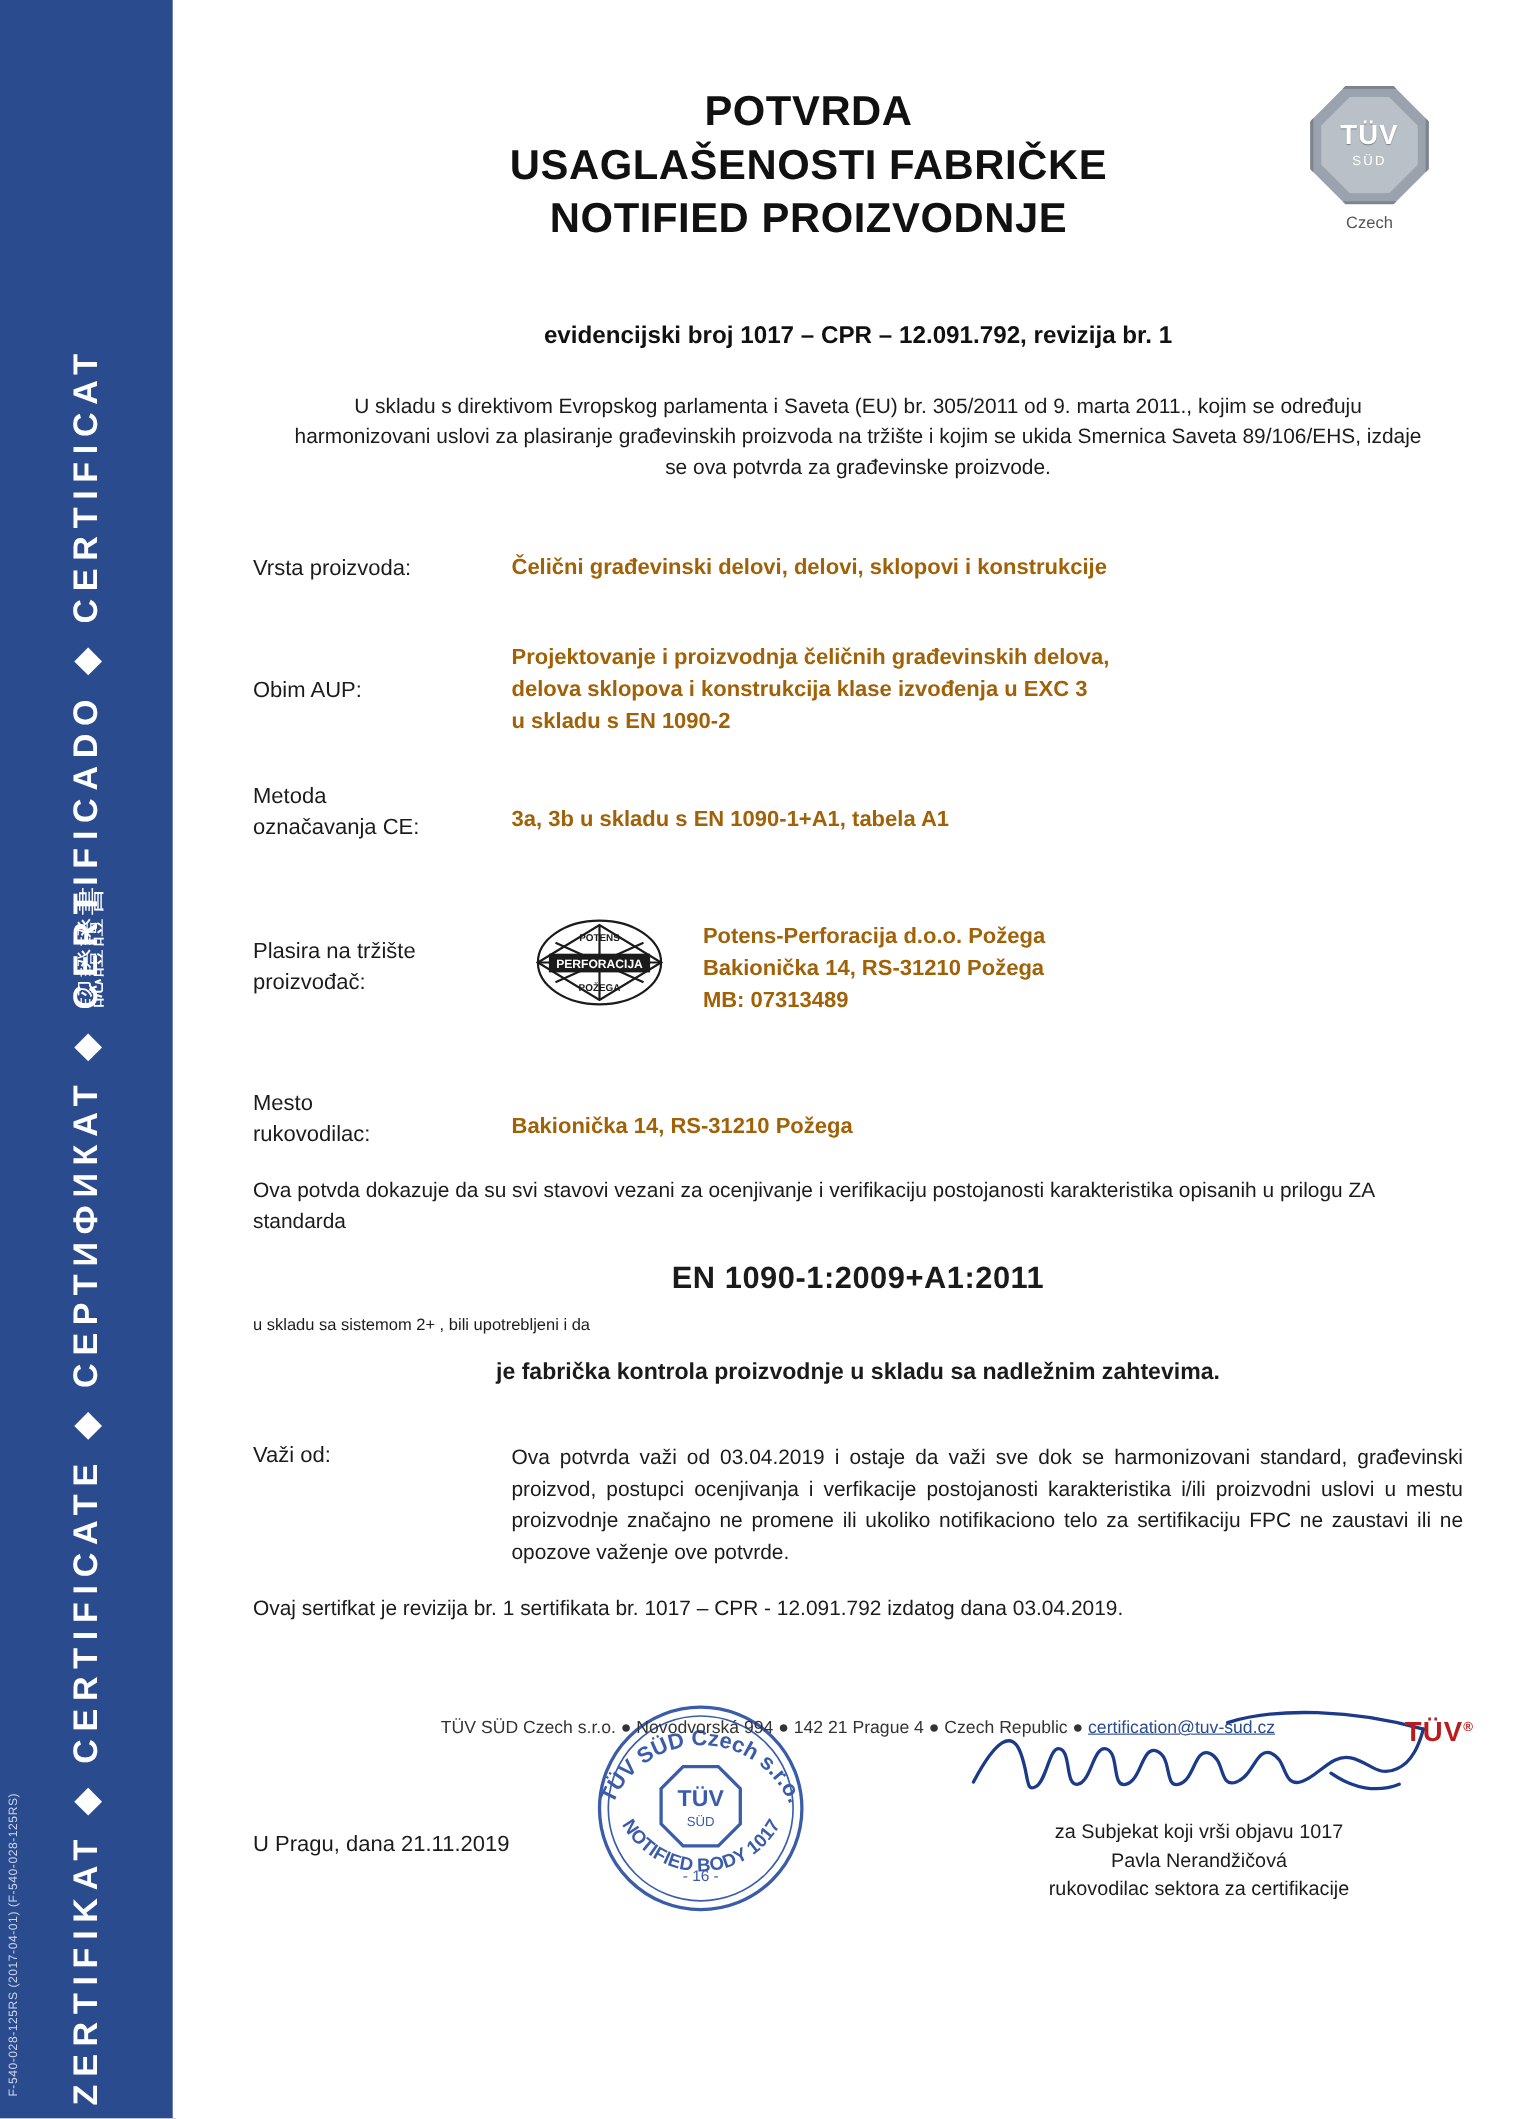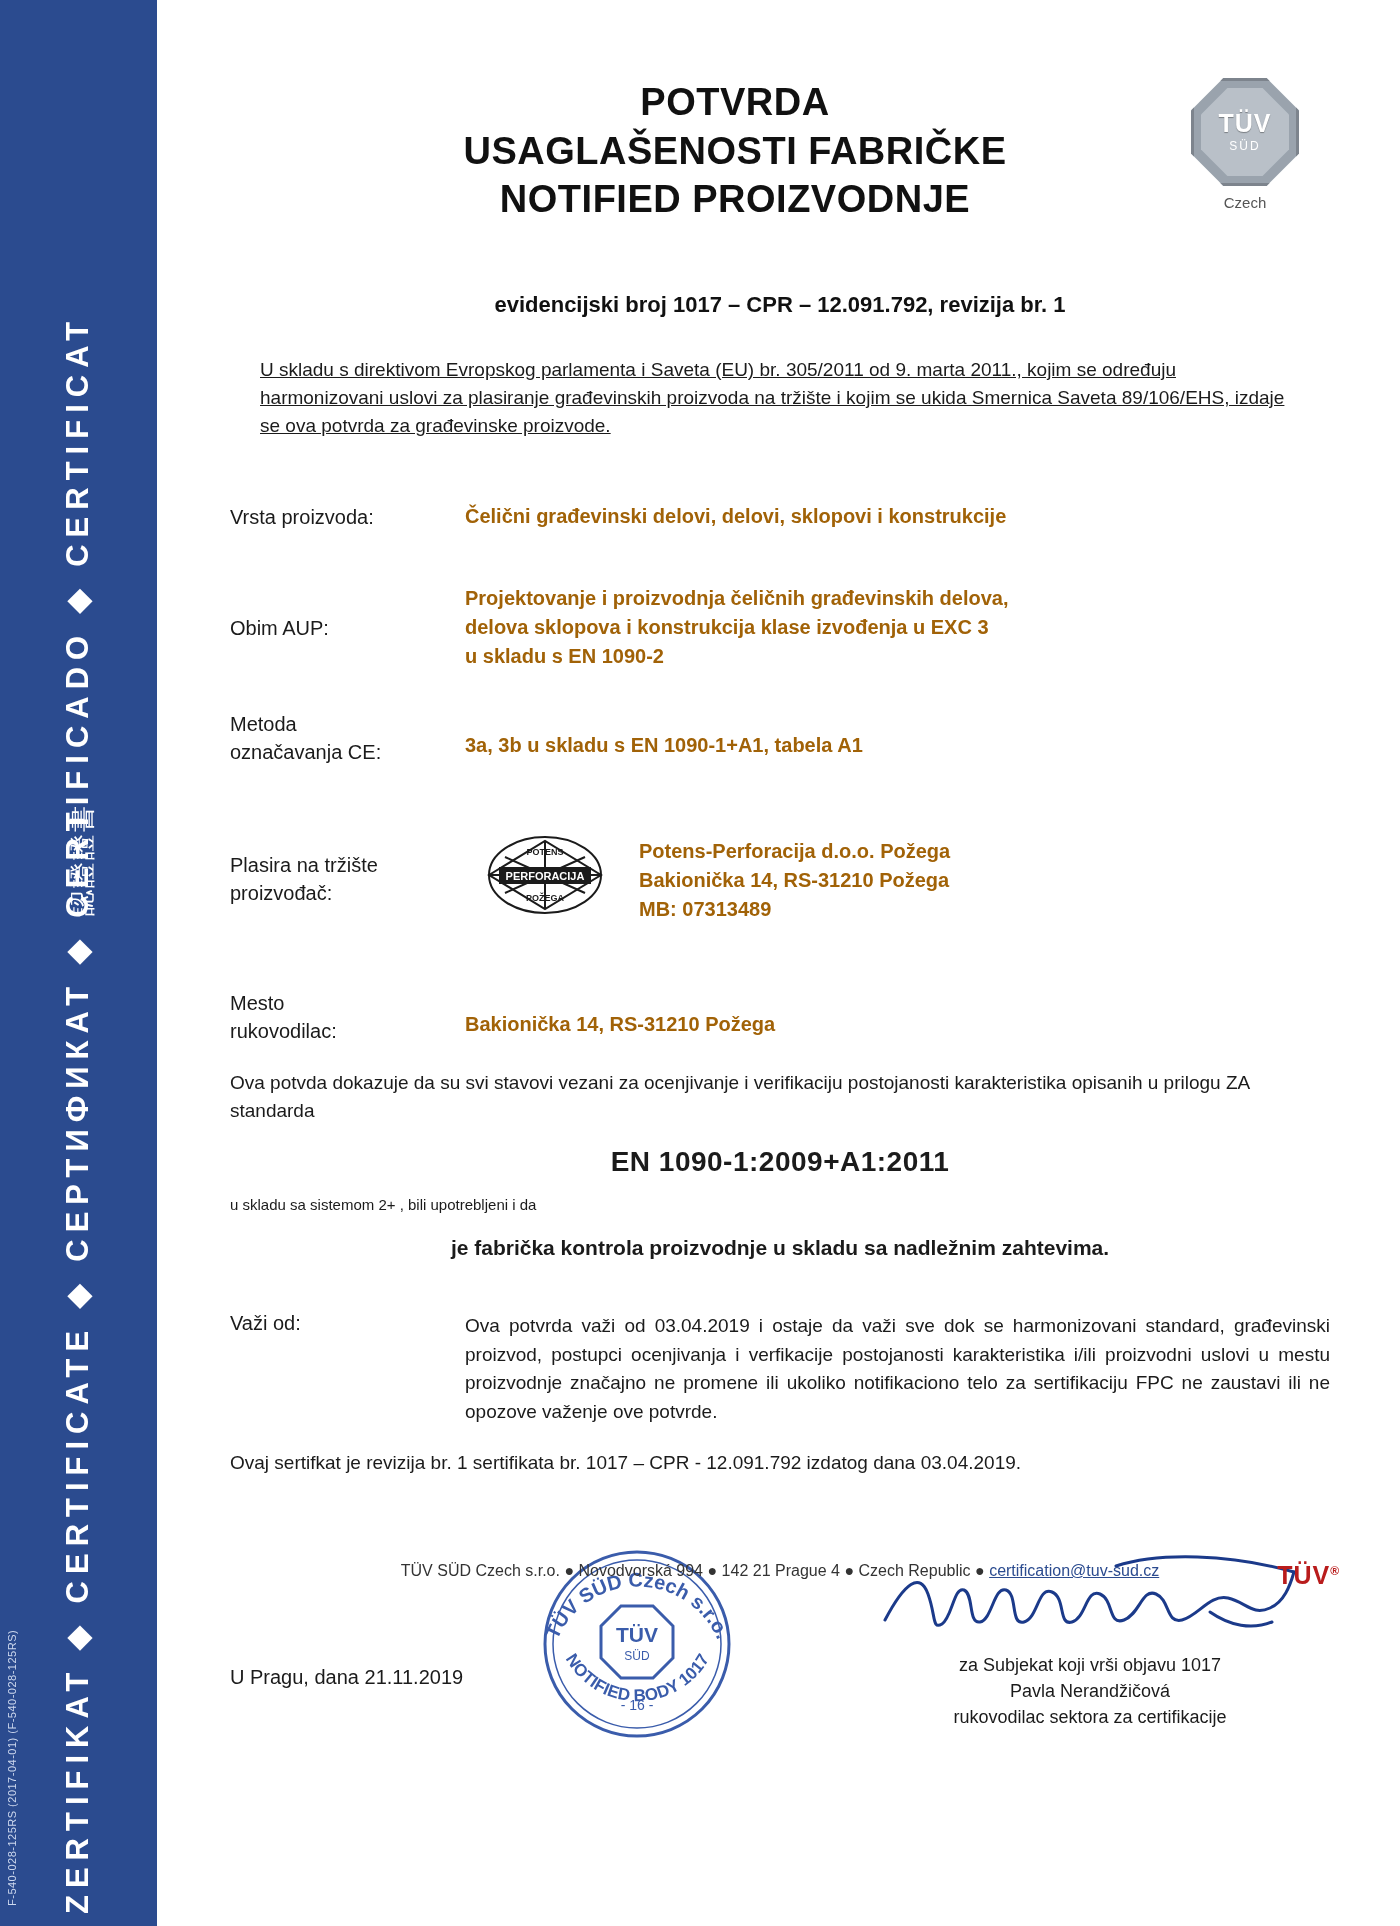--- a/index.html
+++ b/index.html
@@ -154,25 +154,25 @@
 
   .evidence {
     text-align: center;
     font-size: 22px;
     font-weight: bold;
     margin-top: 34px;
     color: #111;
   }
 
   .intro {
+    text-align: center;
     font-size: 19px;
     line-height: 1.48;
     margin: 38px 30px 0 30px;
     color: #1b1b1b;
-    text-decoration: underline;
   }
 
   
   .fields {
     margin-top: 62px;
   }
   .field-row {
     display: flex;
     align-items: flex-start;
     margin-bottom: 10px;

